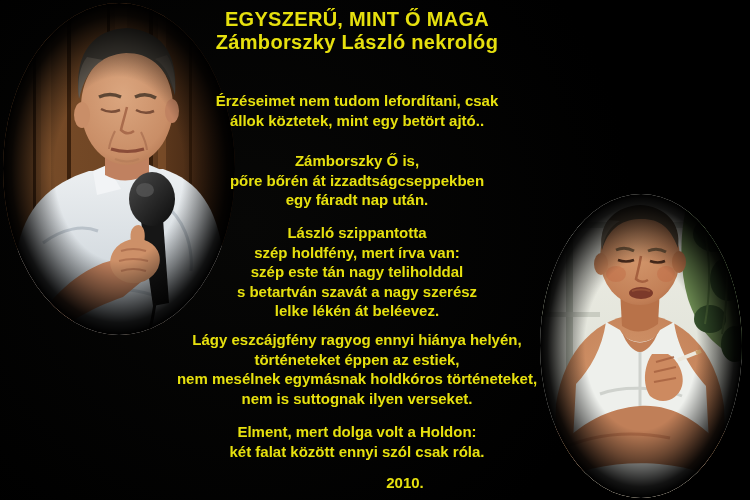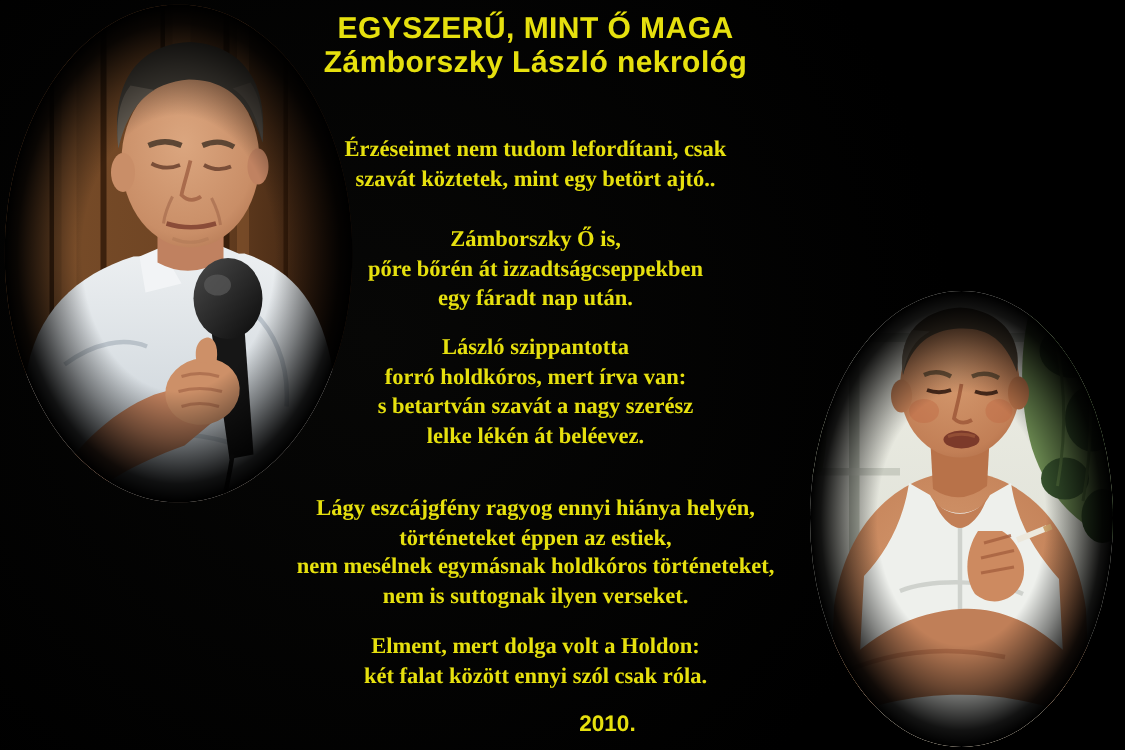--- a/index.html
+++ b/index.html
@@ -57,21 +57,20 @@
     font-size: 20px;
     line-height: 23px;
     letter-spacing: 0.3px;
   }
   .stanza {
     position: absolute;
     left: 0;
     width: 714px;
     font-size: 15px;
     line-height: 19.5px;
-    font-family: Liberation Serif, serif;
   }
   #stanza-0 { top: 91px; }
   #stanza-1 { top: 151px; }
   #stanza-2 { top: 223px; }
   #stanza-3 { top: 330px; }
   #stanza-4 { top: 422px; }
   .year {
     position: absolute;
     left: 0; top: 474px;
     width: 714px;
@@ -229,32 +228,33 @@
 
   <div class="text-layer">
 
     <div class="title">
       <div>EGYSZERŰ, MINT Ő MAGA</div>
       <div>Zámborszky László nekrológ</div>
     </div>
 
     <div class="stanza" id="stanza-0">
       <div class="line">Érzéseimet nem tudom lefordítani, csak</div>
-      <div class="line">szavát köztetek, mint egy betört ajtó..</div>
+      <div class="line">állok köztetek, mint egy betört ajtó..</div>
     </div>
 
     <div class="stanza" id="stanza-1">
       <div class="line">Zámborszky Ő is,</div>
       <div class="line">pőre bőrén át izzadtságcseppekben</div>
       <div class="line">egy fáradt nap után.</div>
     </div>
 
     <div class="stanza" id="stanza-2">
       <div class="line">László szippantotta</div>
-      <div class="line">forró holdkóros, mert írva van:</div>
+      <div class="line">szép holdfény, mert írva van:</div>
+      <div class="line">szép este tán nagy teliholddal</div>
       <div class="line">s betartván szavát a nagy szerész</div>
       <div class="line">lelke lékén át beléevez.</div>
     </div>
 
     <div class="stanza" id="stanza-3">
       <div class="line">Lágy eszcájgfény ragyog ennyi hiánya helyén,</div>
       <div class="line">történeteket éppen az estiek,</div>
       <div class="line">nem mesélnek egymásnak holdkóros történeteket,</div>
       <div class="line">nem is suttognak ilyen verseket.</div>
     </div>

